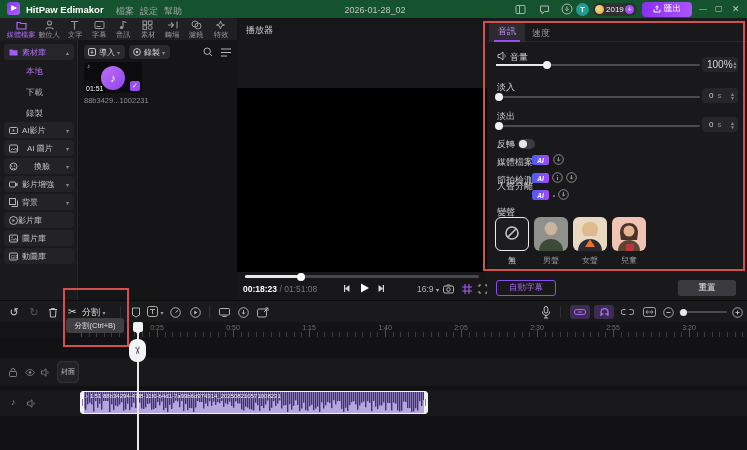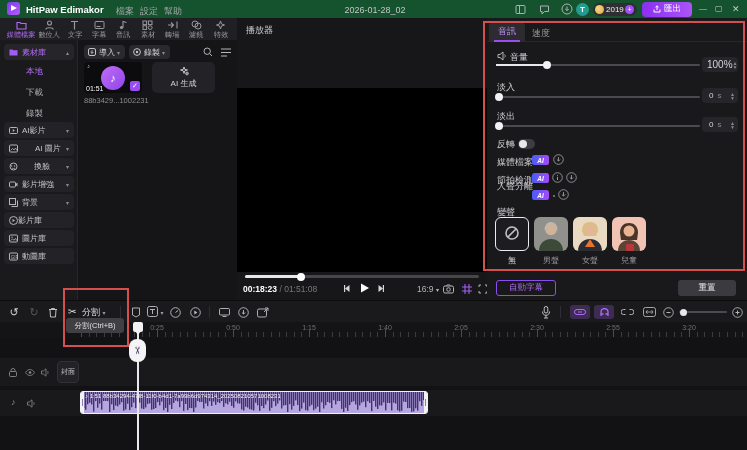--- a/index.html
+++ b/index.html
@@ -142,21 +142,21 @@
           <path d="M3.8 3l2 1.5-2 1.5z" fill="#b5b5b8"></path>
         </svg>
       <span class="noselect" style="margin-left:4px;font-size:8px;color:#c5c5c8">AI影片</span>
       <span class="noselect" style="margin-left:auto;margin-right:5px;font-size:6px;color:#8a8a8e">▾</span>
     </div>
     <div class="abs pill" style="left:4px;top:100px;width:70px;height:16px">
       <svg width="9" height="9" viewBox="0 0 9 9" style="margin-left:5px">
           <rect x=".5" y="1" width="8" height="7" rx="1" fill="none" stroke="#b5b5b8"></rect>
           <path d="M1.5 6.5l2-2 1.5 1.5 1.5-2 1.5 2.5" fill="none" stroke="#b5b5b8" stroke-width=".8"></path>
         </svg>
-      <span class="noselect" style="margin-left:17px;font-size:8px;color:#c5c5c8">AI 圖片</span>
+      <span class="noselect" style="margin-left:9px;font-size:8px;color:#c5c5c8">AI 圖片</span>
       <span class="noselect" style="margin-left:auto;margin-right:5px;font-size:6px;color:#8a8a8e">▾</span>
     </div>
     <div class="abs pill" style="left:4px;top:118px;width:70px;height:16px">
       <svg width="9" height="9" viewBox="0 0 9 9" style="margin-left:5px">
           <circle cx="4.5" cy="4.5" r="3.5" fill="none" stroke="#b5b5b8"></circle>
           <path d="M3 4a.4.4 0 100 .1M6 4a.4.4 0 100 .1M3 6c1 .8 2 .8 3 0" fill="none" stroke="#b5b5b8" stroke-width=".8"></path>
         </svg>
       <span class="noselect" style="margin-left:16px;font-size:8px;color:#c5c5c8">換臉</span>
       <span class="noselect" style="margin-left:auto;margin-right:5px;font-size:6px;color:#8a8a8e">▾</span>
     </div>
@@ -234,28 +234,20 @@
       <div class="abs ic" style="left:17px;top:4px;width:24px;height:24px;border-radius:50%;background:linear-gradient(135deg,#c06df5,#8f46ea)">
         <span class="noselect" style="color:#fff;font-size:11px">♪</span>
       </div>
       <span class="noselect" style="position:absolute;left:2px;bottom:1px;font-size:7px;color:#fff;text-shadow:0 0 2px #000">01:51</span>
       <div class="abs ic" style="right:2px;bottom:2px;width:10px;height:10px;border-radius:2px;background:#9b4df5">
         <span class="noselect" style="color:#fff;font-size:7px">✓</span>
       </div>
     </div>
     <div class="abs noselect" style="left:5px;top:56px;font-size:7.5px;color:#8e8e92">88b3429...1002231</div>
 
-    <div class="abs" style="left:73px;top:22px;width:63px;height:31px;border-radius:5px;background:#232327;text-align:center">
-      <svg width="10" height="10" viewBox="0 0 10 10" style="margin:4px auto 0">
-          <path d="M5 1l.8 2.4L8.5 4 5.8 4.8 5 7.4 4.2 4.8 1.5 4l2.7-.6z" fill="none" stroke="#d5d5d8" stroke-width=".9"></path>
-          <circle cx="8" cy="7.5" r="1.4" fill="none" stroke="#d5d5d8" stroke-width=".8"></circle>
-          <path d="M8 6.8v1.4M7.3 7.5h1.4" stroke="#d5d5d8" stroke-width=".6"></path>
-        </svg>
-      <div class="noselect" style="font-size:8px;color:#d5d5d8;margin-top:2px">AI 生成</div>
-    </div>
   </div>
 
   <div class="abs" style="left:237px;top:18px;width:288px;height:282px;background:#17171a">
     <div class="abs noselect" style="left:9px;top:6px;font-size:9px;color:#c8c8cb">播放器</div>
     <div class="abs" style="left:0;top:70px;width:250px;height:184px;background:#000"></div>
     <div class="abs" style="left:8px;top:257px;width:234px;height:3px;border-radius:2px;background:#46464c">
       <div class="abs" style="left:0;top:0;width:55px;height:3px;border-radius:2px;background:#e8e8ec"></div>
       <div class="abs" style="left:52px;top:-2.5px;width:8px;height:8px;border-radius:50%;background:#fff"></div>
     </div>
     <div class="abs noselect" style="left:6px;top:266px;font-size:8.5px">

